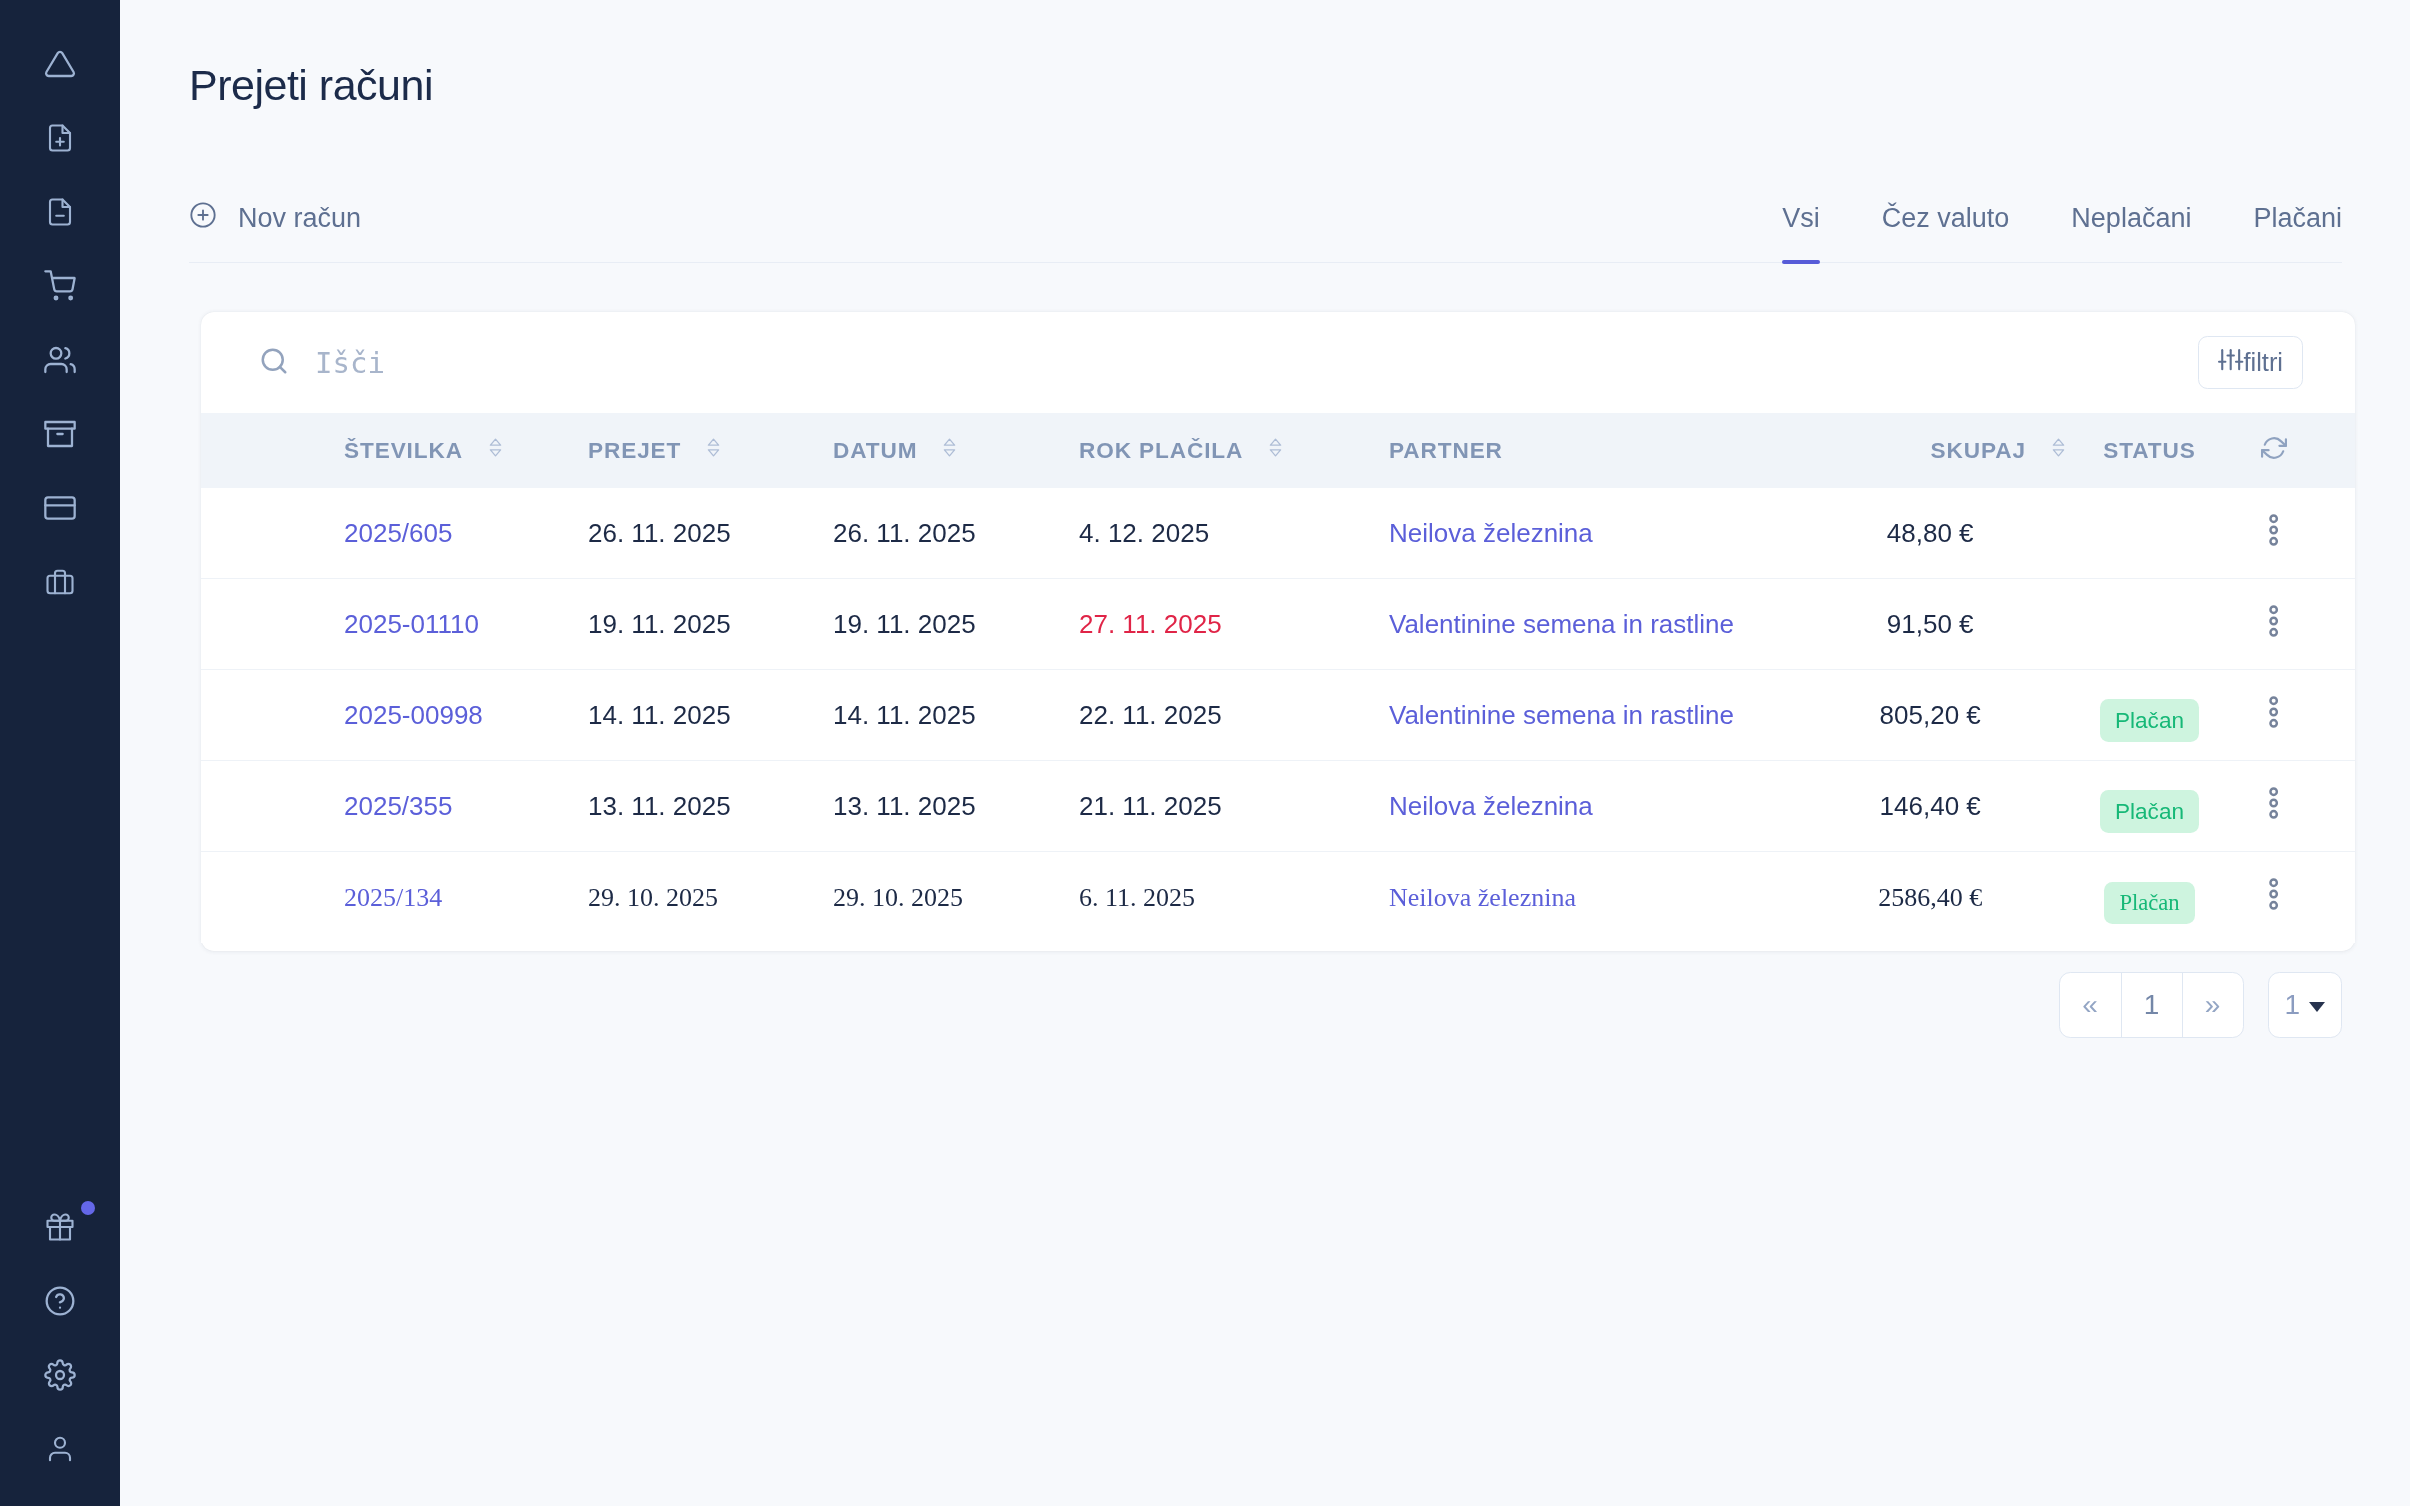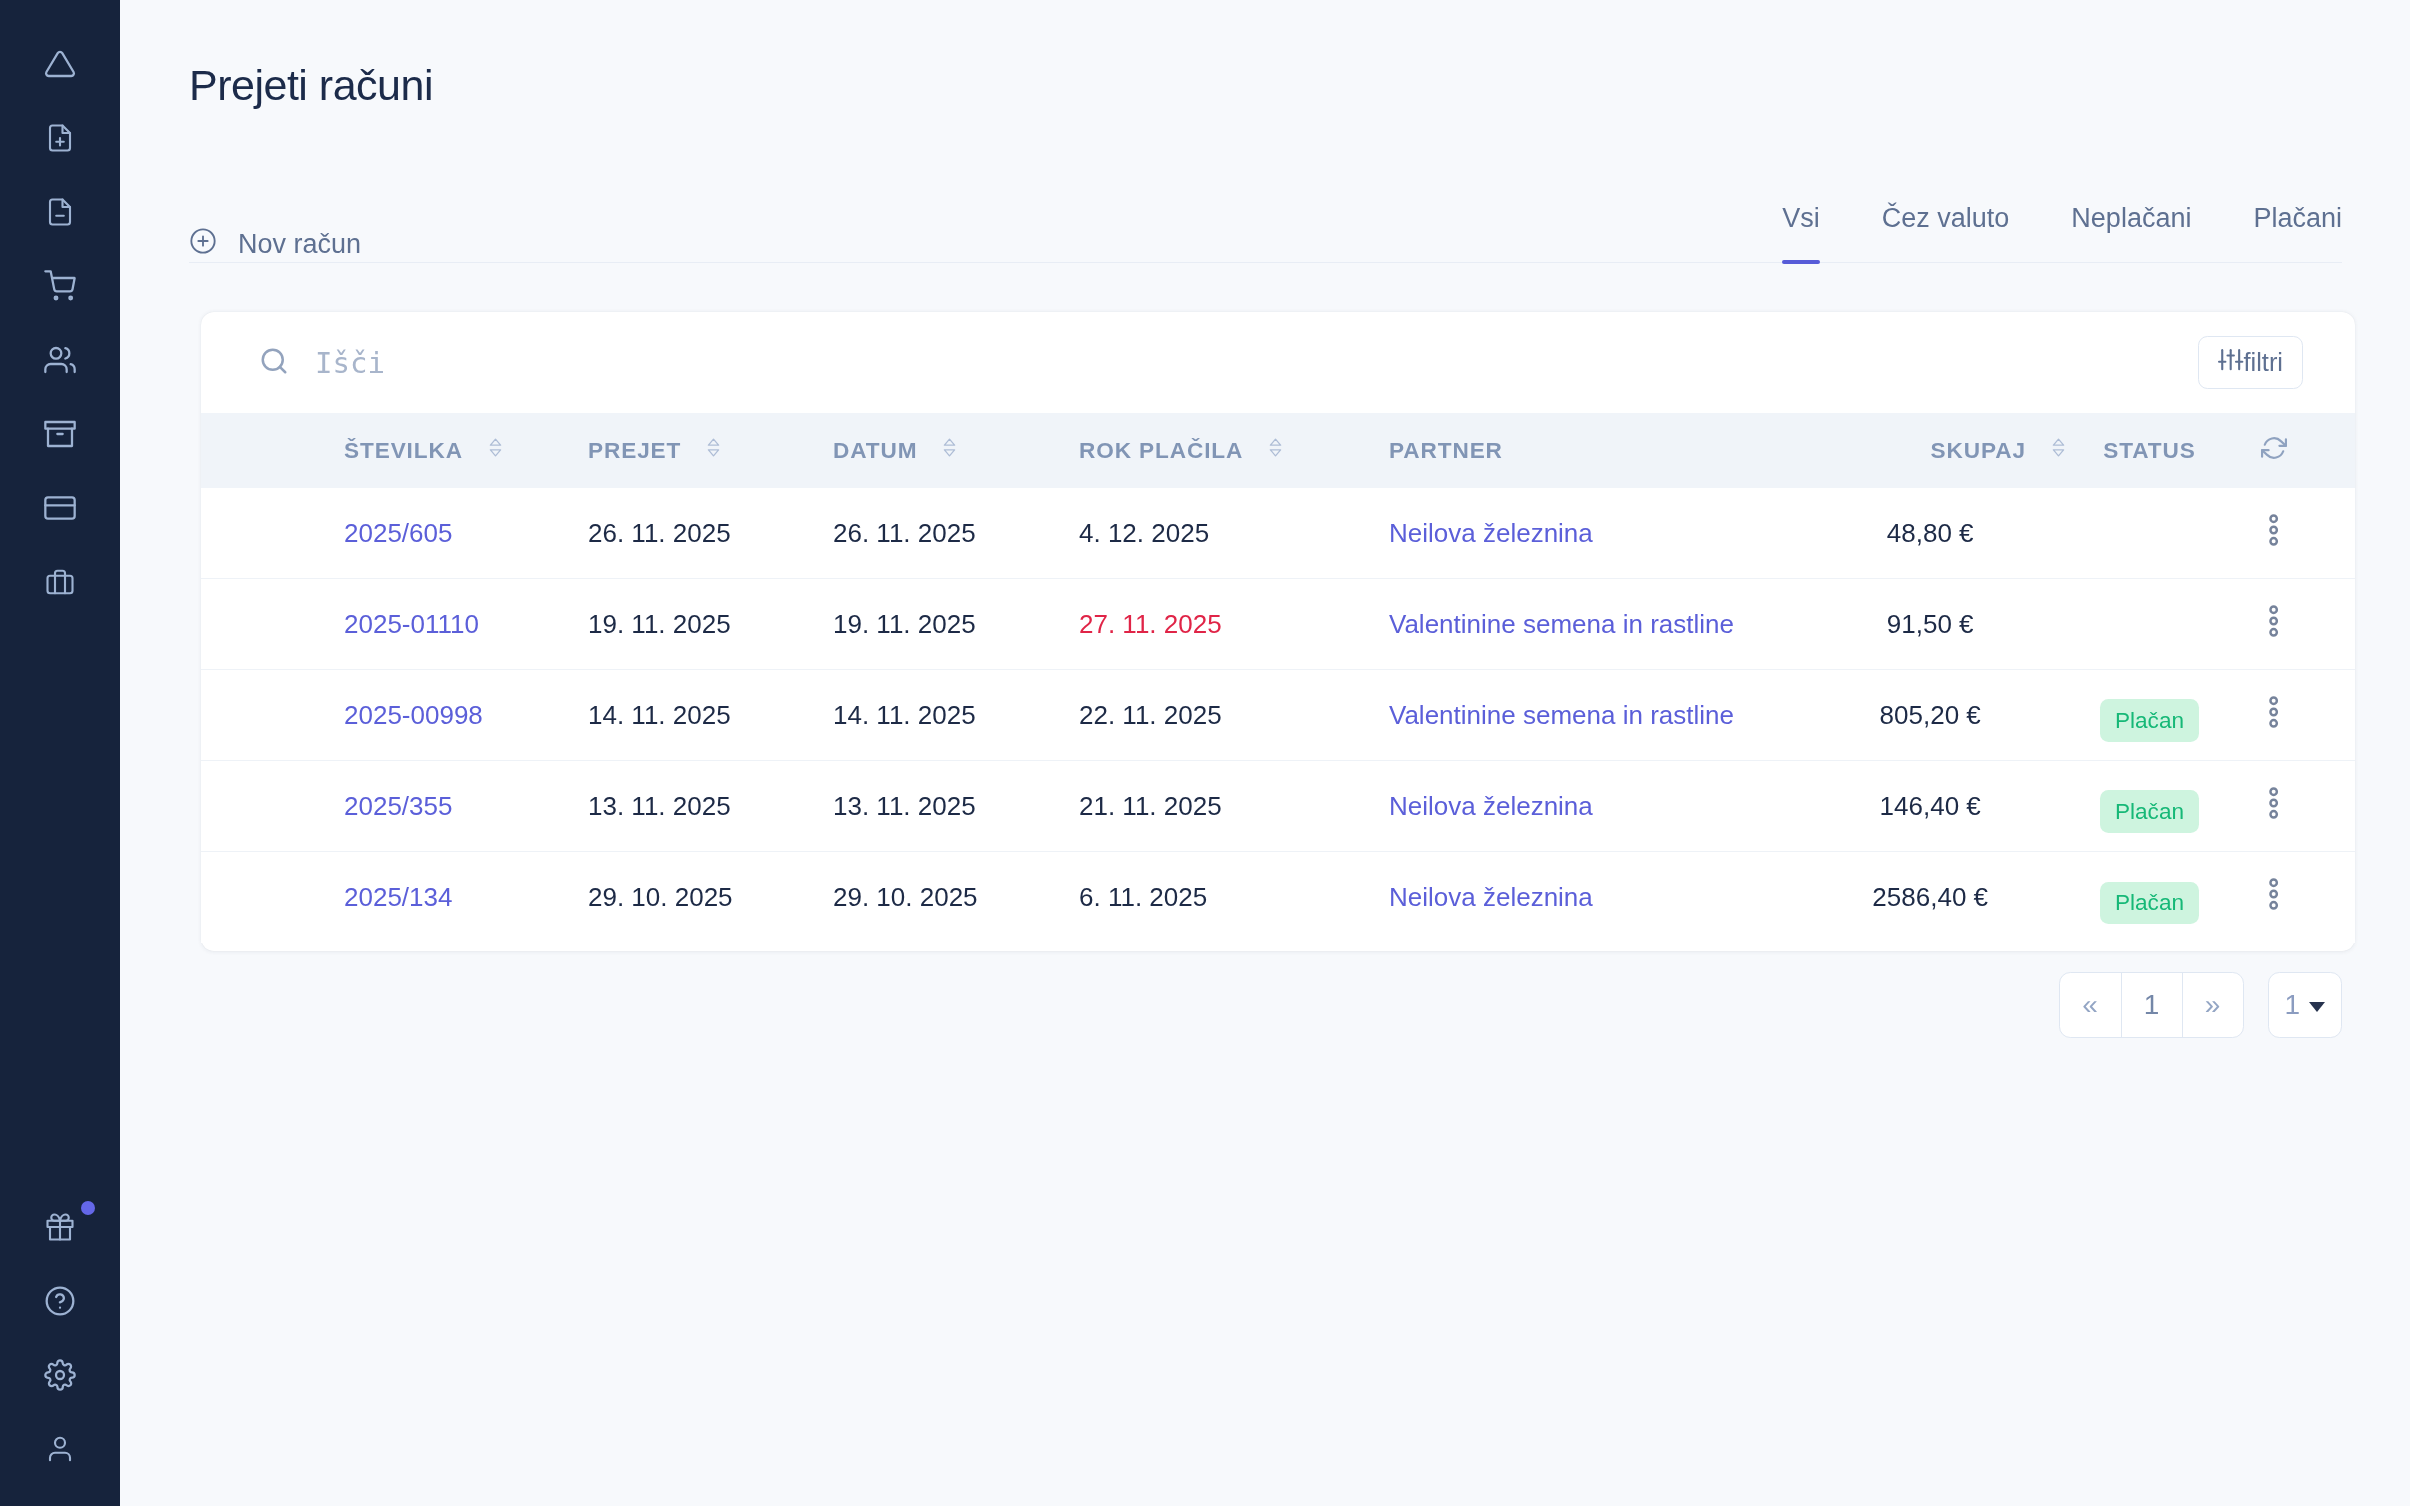--- a/index.html
+++ b/index.html
@@ -25,21 +25,21 @@
   
   .main { position:absolute; left:120px; top:0; right:0; bottom:0; }
   .page-title {
     position:absolute; left:69px; top:61px;
     font-size:43px; font-weight:400; letter-spacing:-0.5px; color:#1c2b4a;
   }
   
   .toolbar {
     position:absolute; left:69px; width:2153px; top:174px; height:89px;
     border-bottom:1.9px solid #e8edf5;
-    display:flex; align-items:flex-end;
+    display:flex; align-items:center;
   }
   .new-invoice { display:flex; align-items:center; gap:21px; color:#5e7091; font-size:27px; cursor:pointer; }
   .new-invoice svg { stroke:#5e7091; fill:none; stroke-width:1.6; stroke-linecap:round; stroke-linejoin:round; }
   .tabs { margin-left:auto; display:flex; gap:62px; height:100%; align-items:center; }
   .tab { position:relative; font-size:27px; color:#5e7091; cursor:pointer; height:100%; display:flex; align-items:center; }
   .tab.active .tab-underline {
     position:absolute; left:0; right:0; bottom:-1.9px; height:3.8px; background:#575cd8; border-radius:1.9px;
   }
   
   .card {
@@ -71,21 +71,21 @@
     height:75px; background:#f0f4f9;
     font-size:22.6px; font-weight:700; letter-spacing:0.9px; color:#8195b5;
   }
   .th { display:flex; align-items:center; gap:26px; }
   .th.right { justify-content:flex-end; }
   .th.center { justify-content:center; }
   .sort-icon svg { stroke:#aebdd6; fill:none; stroke-width:1.4; stroke-linejoin:round; }
   .refresh-cell { display:flex; justify-content:center; }
   .refresh-cell svg { stroke:#8fa2c0; fill:none; stroke-width:2; stroke-linecap:round; stroke-linejoin:round; cursor:pointer; }
   .trow { height:91px; border-bottom:1.9px solid #eef2f7; font-size:26px; font-weight:500; background:#fff; }
-  .trow:last-child { border-bottom:none; }
+  .trow:last-child { border-bottom:none;font-family:Liberation Serif, serif; }
   .cb { width:20px; height:25.4px; border-radius:8.5px; background:#e3eaf5; cursor:pointer; }
   .link { color:#5b5fd9; cursor:pointer; }
   .cell-date { color:#1d2a46; }
   .cell-date.overdue { color:#e02447; }
   .cell-amount { text-align:center; color:#1d2a46; padding-right:5.6px; }
   .cell-status { display:flex; justify-content:center;margin-top:11px; }
   .badge {
     background:#cef4df; color:#16b877; font-size:22.6px; font-weight:500;
     border-radius:8.5px; padding:7.5px 15px; line-height:1.2;
   }

